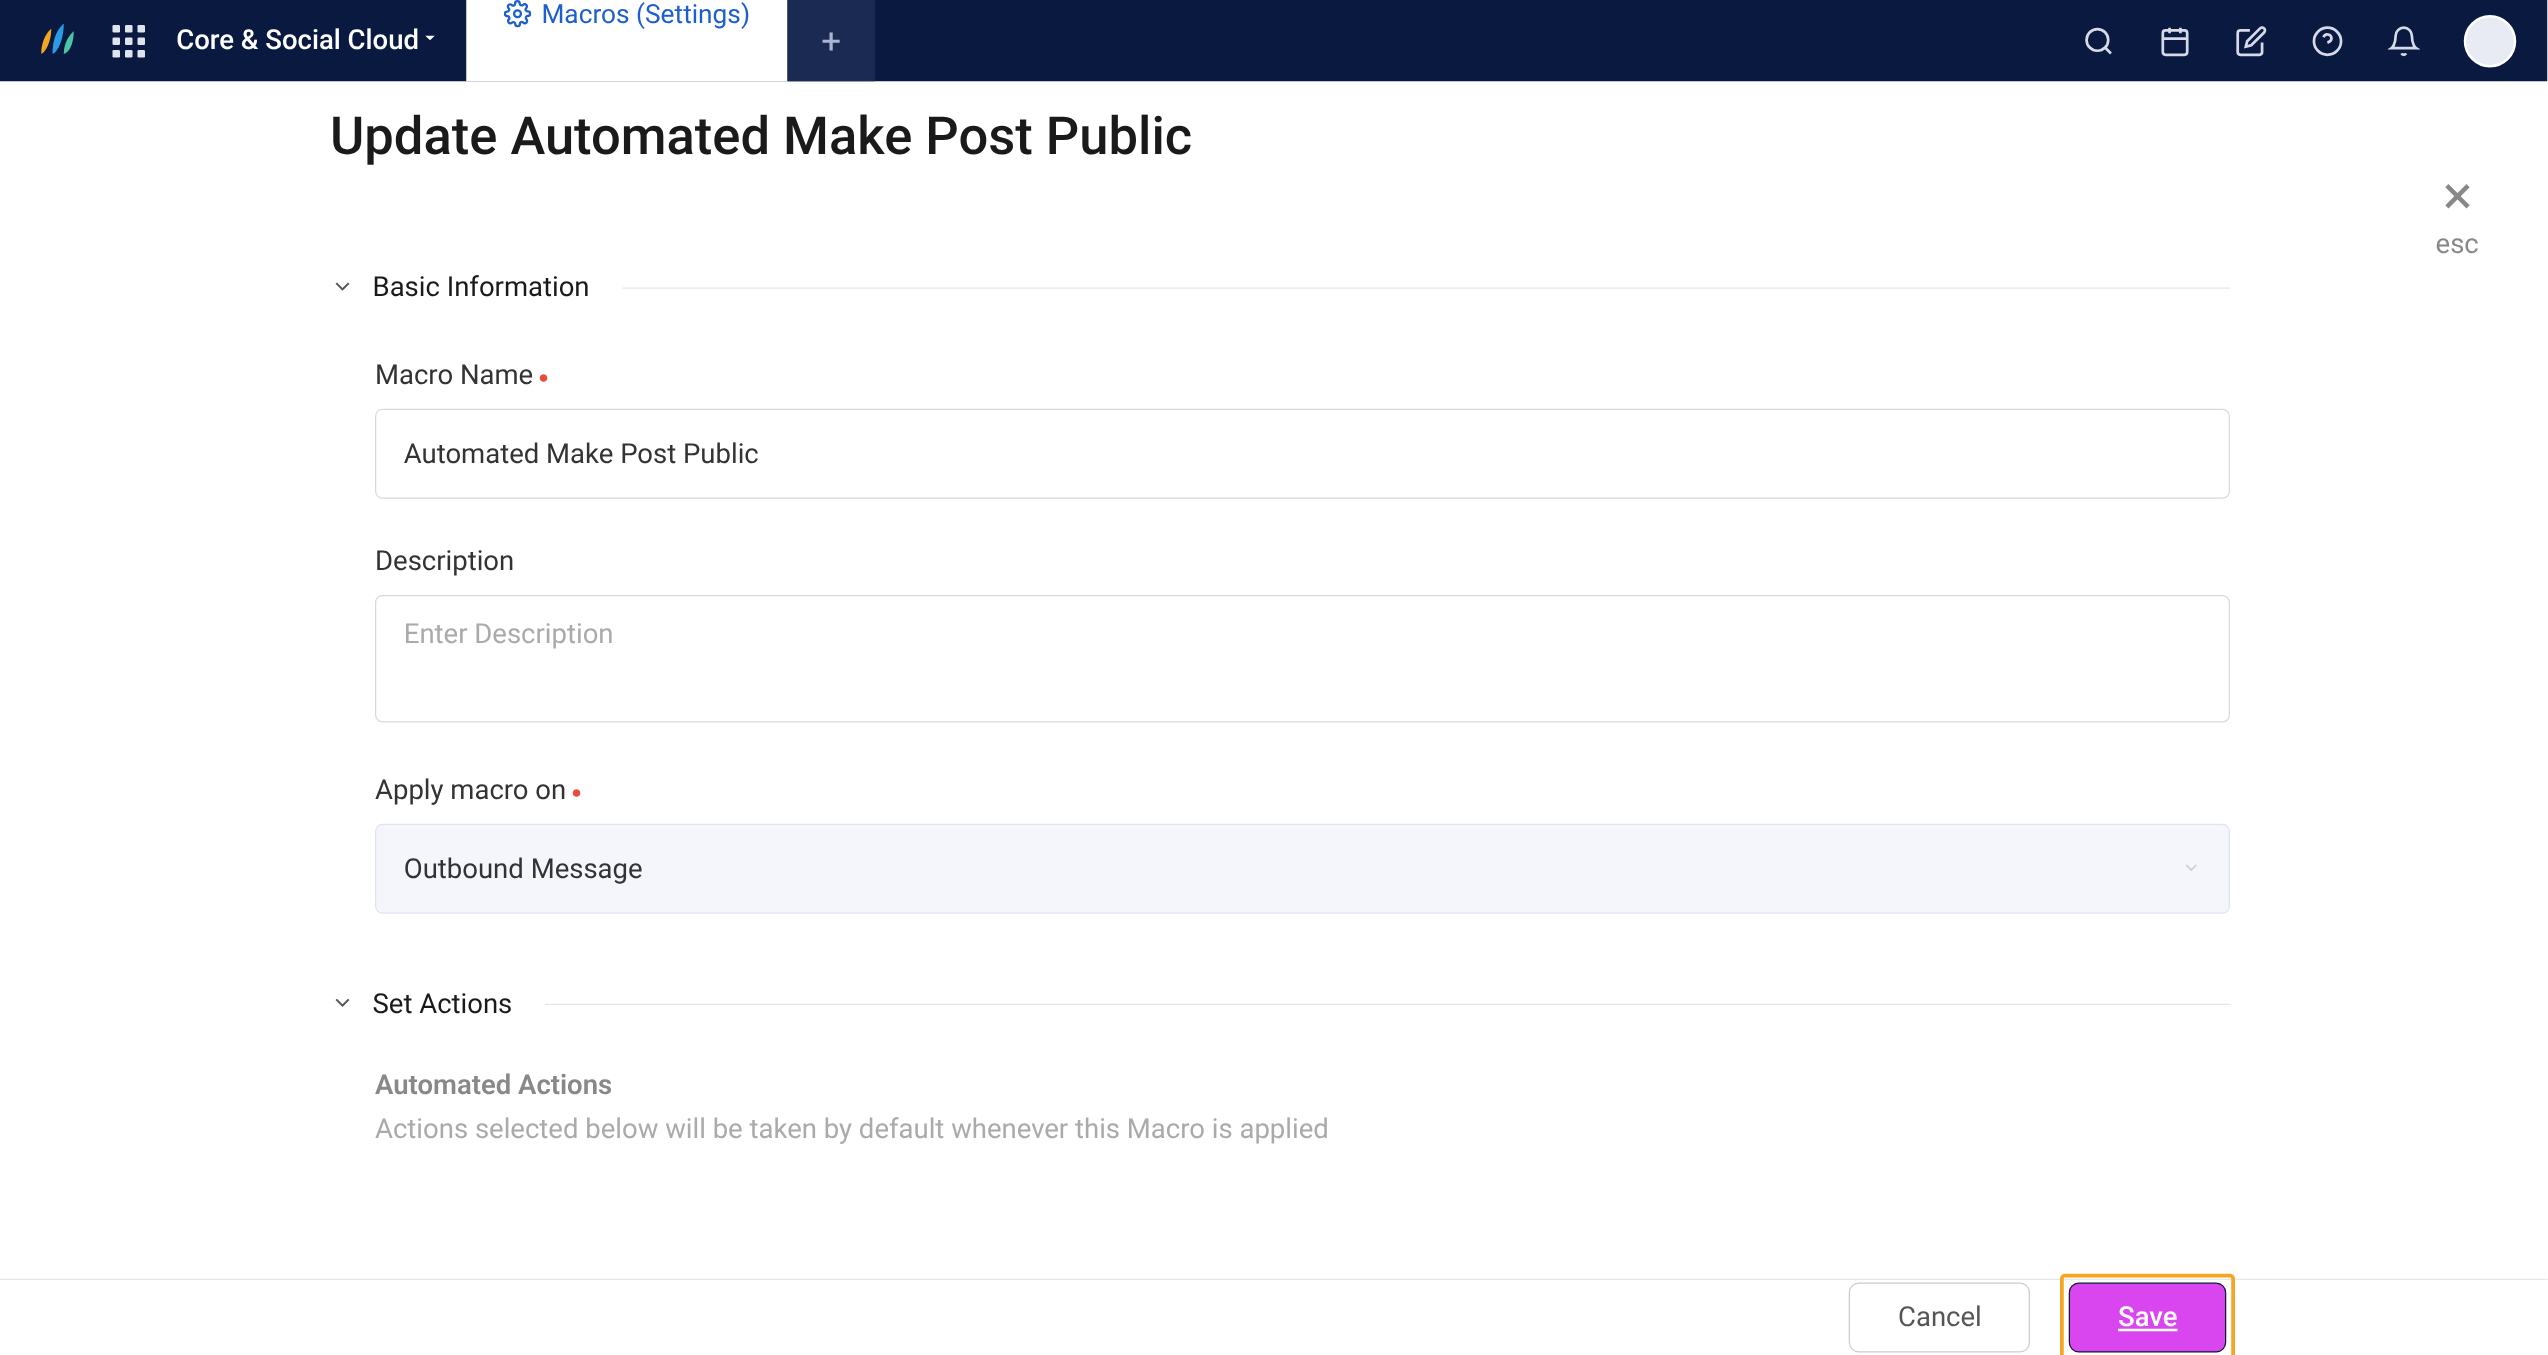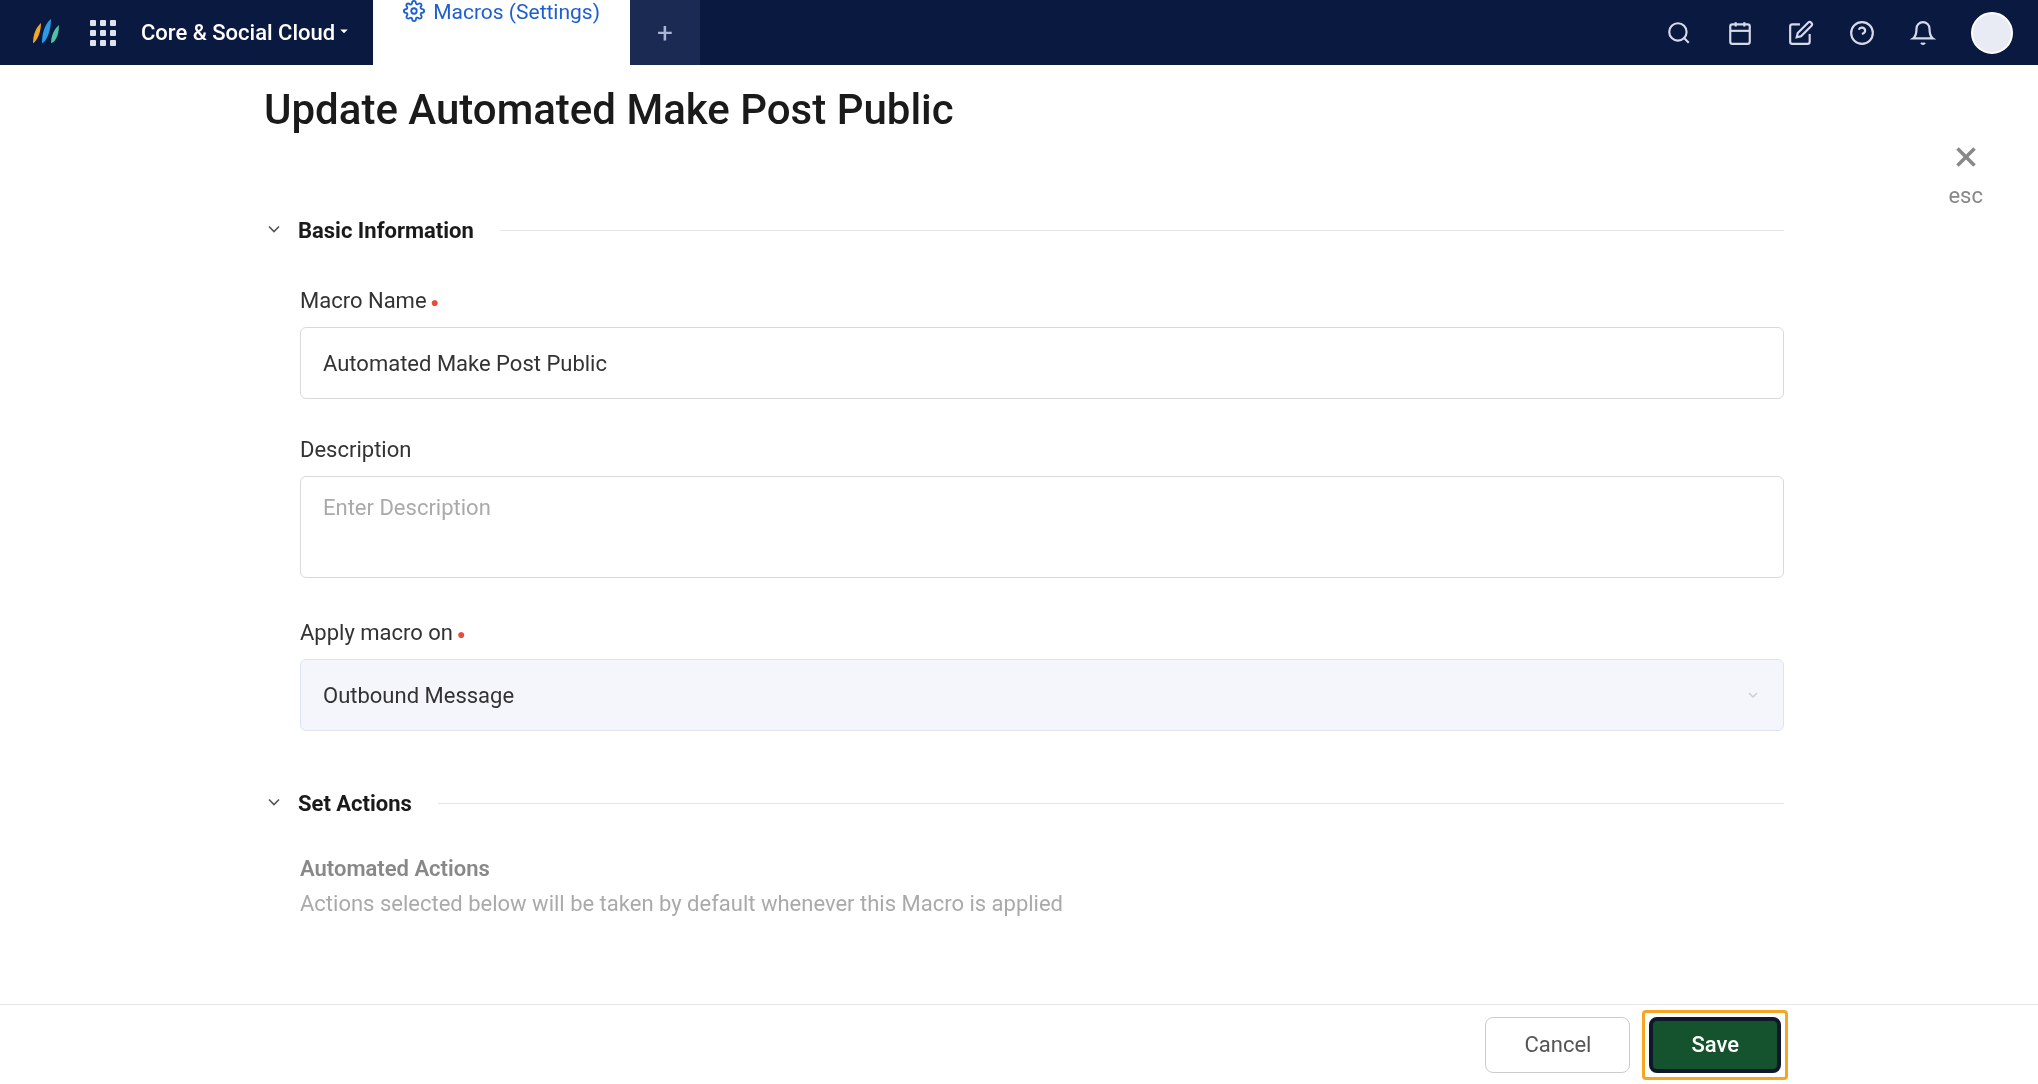--- a/index.html
+++ b/index.html
@@ -147,21 +147,21 @@
       display: flex;
       align-items: center;
       gap: 14px;
       margin-bottom: 45px;
     }
     .section-header .chev svg {
       stroke: #555;
     }
     .section-title {
       font-size: 22px;
-      font-weight: 700;
+      font-weight: 400;
       color: #1a1a1a;
     }
     .section-line {
       flex: 1;
       height: 1px;
       background: #e6e6e6;
       margin-left: 12px;
     }
     
     .form-row {
@@ -233,49 +233,50 @@
       font-size: 22px;
       color: #aaa;
     }
     
     
     .footer {
       position: absolute;
       bottom: 0;
       left: 0;
       right: 0;
-      height: 80px;
+      height: 61px;
       border-top: 1px solid #e6e6e6;
       background: #fff;
       display: flex;
       align-items: center;
       justify-content: flex-end;
       padding-right: 250px;
-      gap: 12px;
+      gap: 24px;
     }
     .btn {
       height: 56px;
       padding: 0 38px;
       border-radius: 8px;
       font-size: 22px;
       cursor: pointer;
       display: flex;
       align-items: center;
       justify-content: center;
     }
     .btn-cancel {
       background: #ffffff;
       border: 1px solid #ccc;
       color: #555;
     }
     .btn-save {
-      background: #14532d;
-      border: 4px solid #0f172a;
+      background: #d946ef;
+      border: 1px solid #0f172a;
       color: #ffffff;
       font-weight: 500;
+      text-decoration: underline;
     }
     .highlight-box {
       border: 3px solid #f5a623;
       border-radius: 4px;
       padding: 4px;
     }
     .section-wrapper {
       margin-left: -36px;
     }
   </style>

